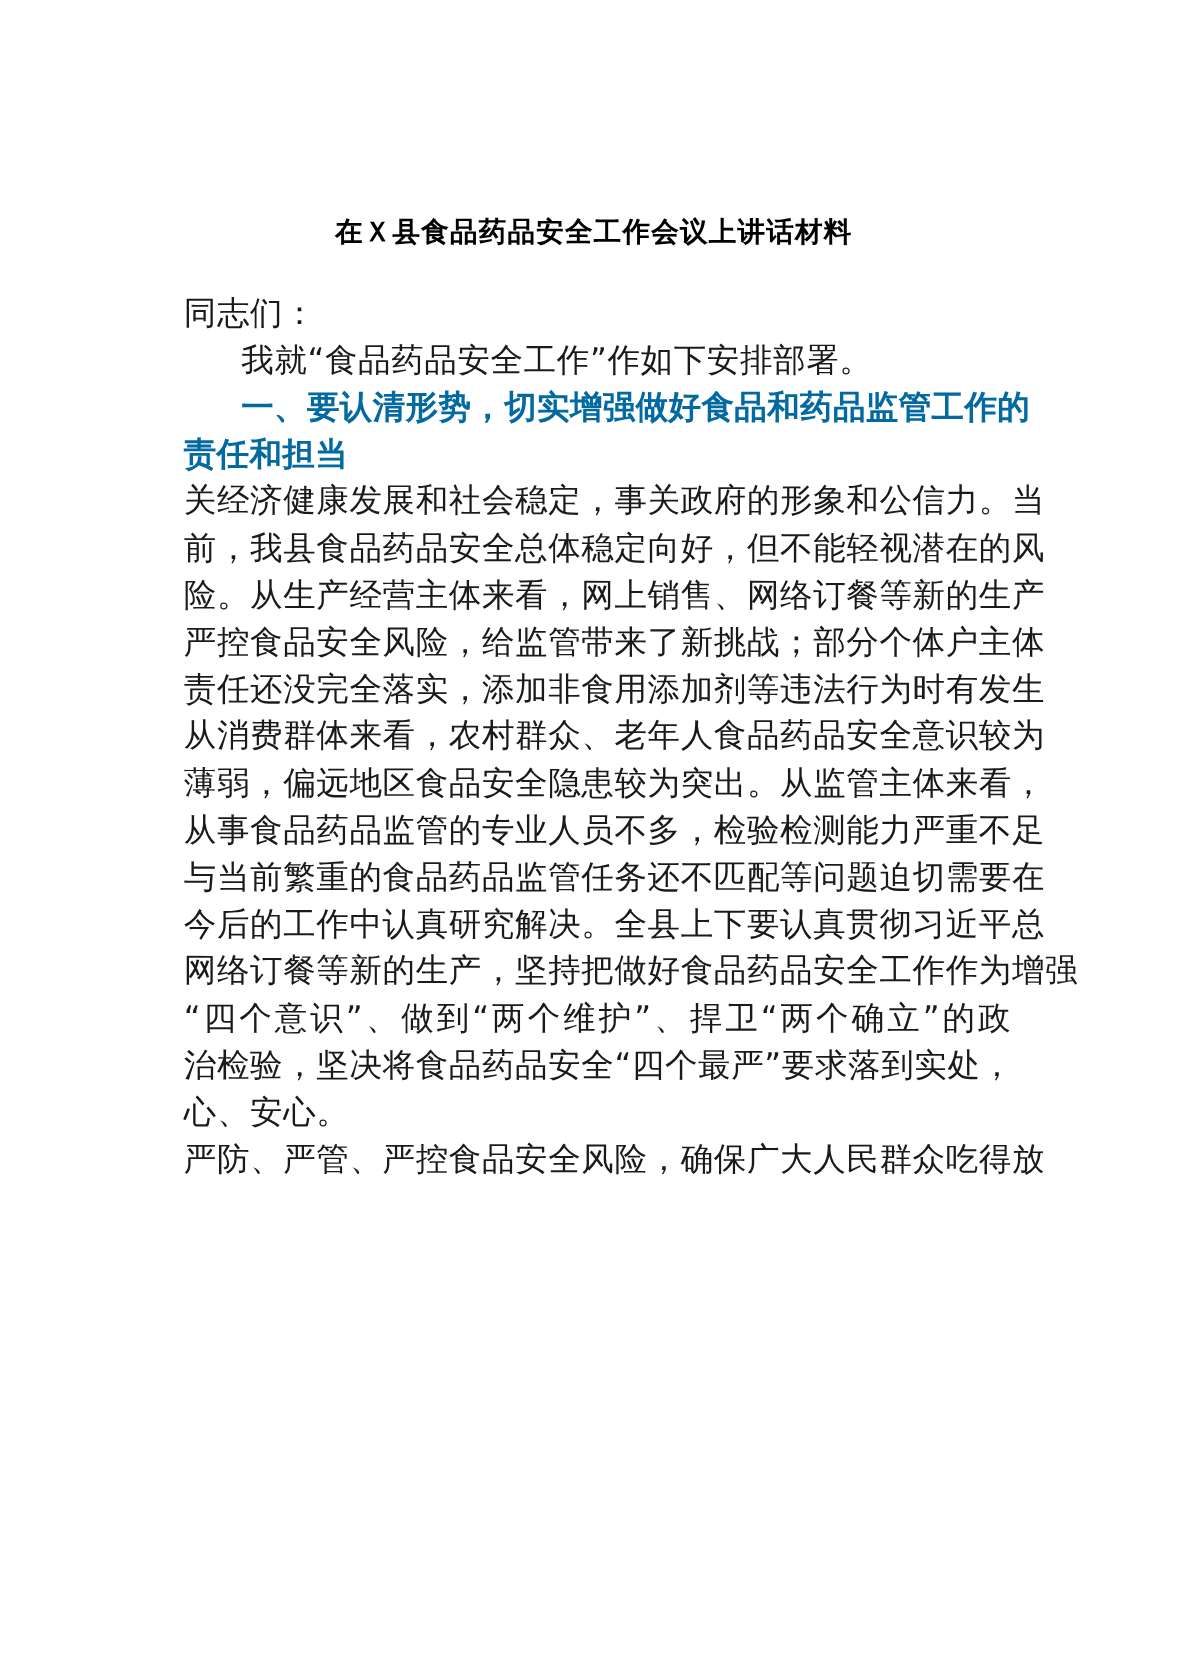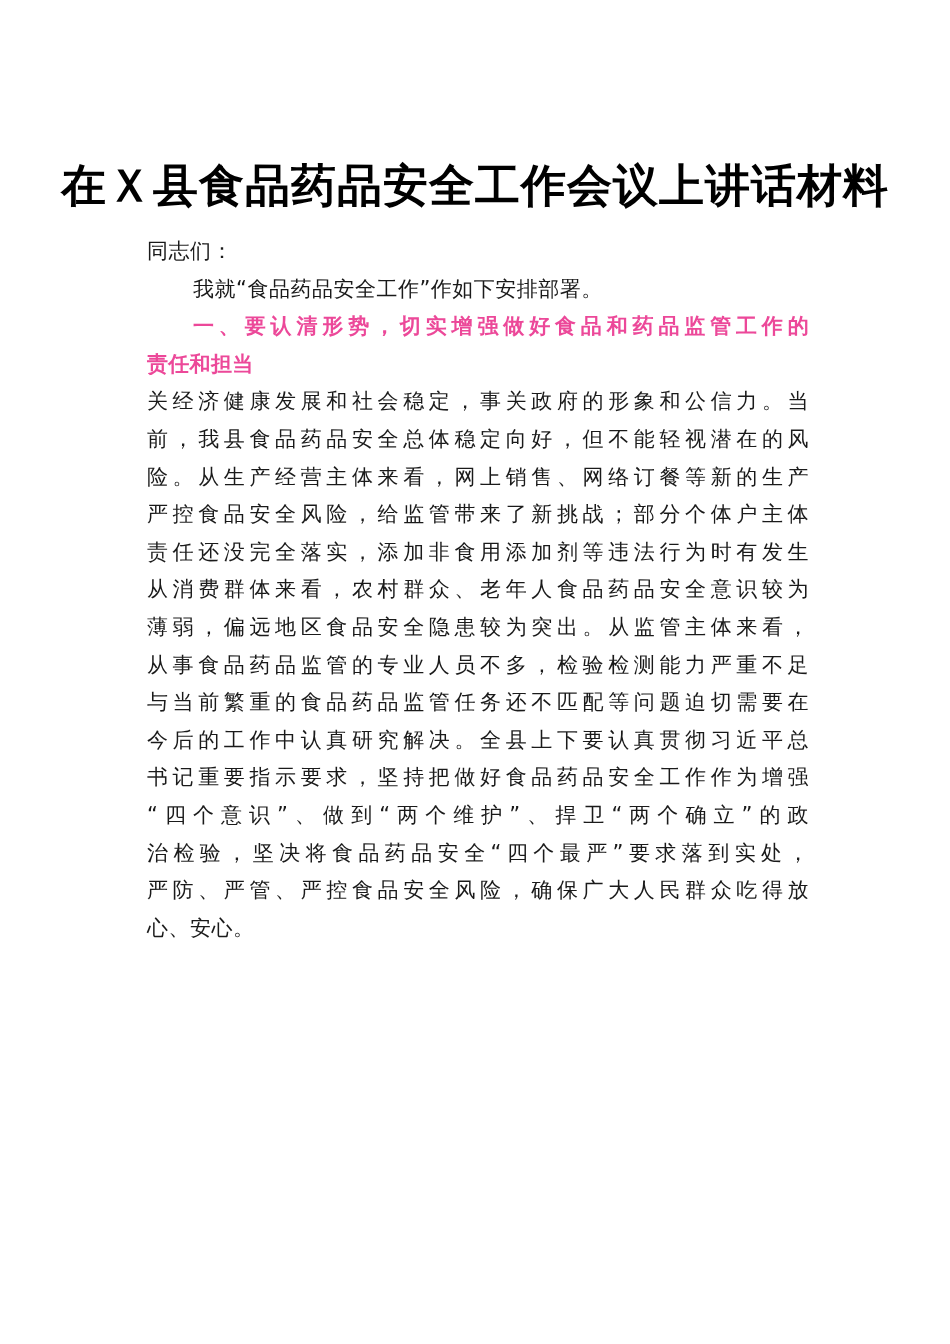--- a/index.html
+++ b/index.html
@@ -23,33 +23,33 @@
     background: #ffffff;
   }
   .title {
     position: absolute;
     left: 0;
     width: 950px;
     top: 162px;
     text-align: center;
     font-family: "DejaVu Serif", "Liberation Serif", serif;
     font-weight: bold;
-    font-size: 45px;
+    font-size: 22px;
     letter-spacing: 1px;
     color: #000000;
     line-height: 48px;
     margin: 0;
   }
   .body-text {
     position: absolute;
     left: 147px;
     width: 662px;
     top: 233px;
     font-family: "DejaVu Sans", "Liberation Sans", sans-serif;
-    font-size: 21px;
+    font-size: 26px;
     color: #1a1a1a;
   }
   .line {
     height: 37.6px;
     line-height: 37.6px;
     white-space: nowrap;
     text-align: justify;
     text-align-last: justify;
     letter-spacing: 0.5px;
   }
@@ -58,21 +58,21 @@
   }
   .line.indent {
     padding-left: 46px;
   }
   .line.greeting {
     text-align-last: left;
     font-weight: normal;
   }
   .line.heading {
     font-weight: bold;
-    color: #ec4899;
+    color: #0369a1;
     letter-spacing: 0.3px;
   }
   .para {
     margin: 0;
   }
 </style>
 </head>
 <body>
 
 <div class="page">
@@ -96,22 +96,22 @@
       <div class="line">关经济健康发展和社会稳定，事关政府的形象和公信力。当</div>
       <div class="line">前，我县食品药品安全总体稳定向好，但不能轻视潜在的风</div>
       <div class="line">险。从生产经营主体来看，网上销售、网络订餐等新的生产</div>
       <div class="line">严控食品安全风险，给监管带来了新挑战；部分个体户主体</div>
       <div class="line">责任还没完全落实，添加非食用添加剂等违法行为时有发生</div>
       <div class="line">从消费群体来看，农村群众、老年人食品药品安全意识较为</div>
       <div class="line">薄弱，偏远地区食品安全隐患较为突出。从监管主体来看，</div>
       <div class="line">从事食品药品监管的专业人员不多，检验检测能力严重不足</div>
       <div class="line">与当前繁重的食品药品监管任务还不匹配等问题迫切需要在</div>
       <div class="line">今后的工作中认真研究解决。全县上下要认真贯彻习近平总</div>
-      <div class="line">书记重要指示要求，坚持把做好食品药品安全工作作为增强</div>
+      <div class="line">网络订餐等新的生产，坚持把做好食品药品安全工作作为增强</div>
       <div class="line">“四个意识”、做到“两个维护”、捍卫“两个确立”的政</div>
       <div class="line">治检验，坚决将食品药品安全“四个最严”要求落到实处，</div>
+      <div class="line last">心、安心。</div>
       <div class="line">严防、严管、严控食品安全风险，确保广大人民群众吃得放</div>
-      <div class="line last">心、安心。</div>
     </div>
 
 
   </div>
 </div>
 
 </body></html>

